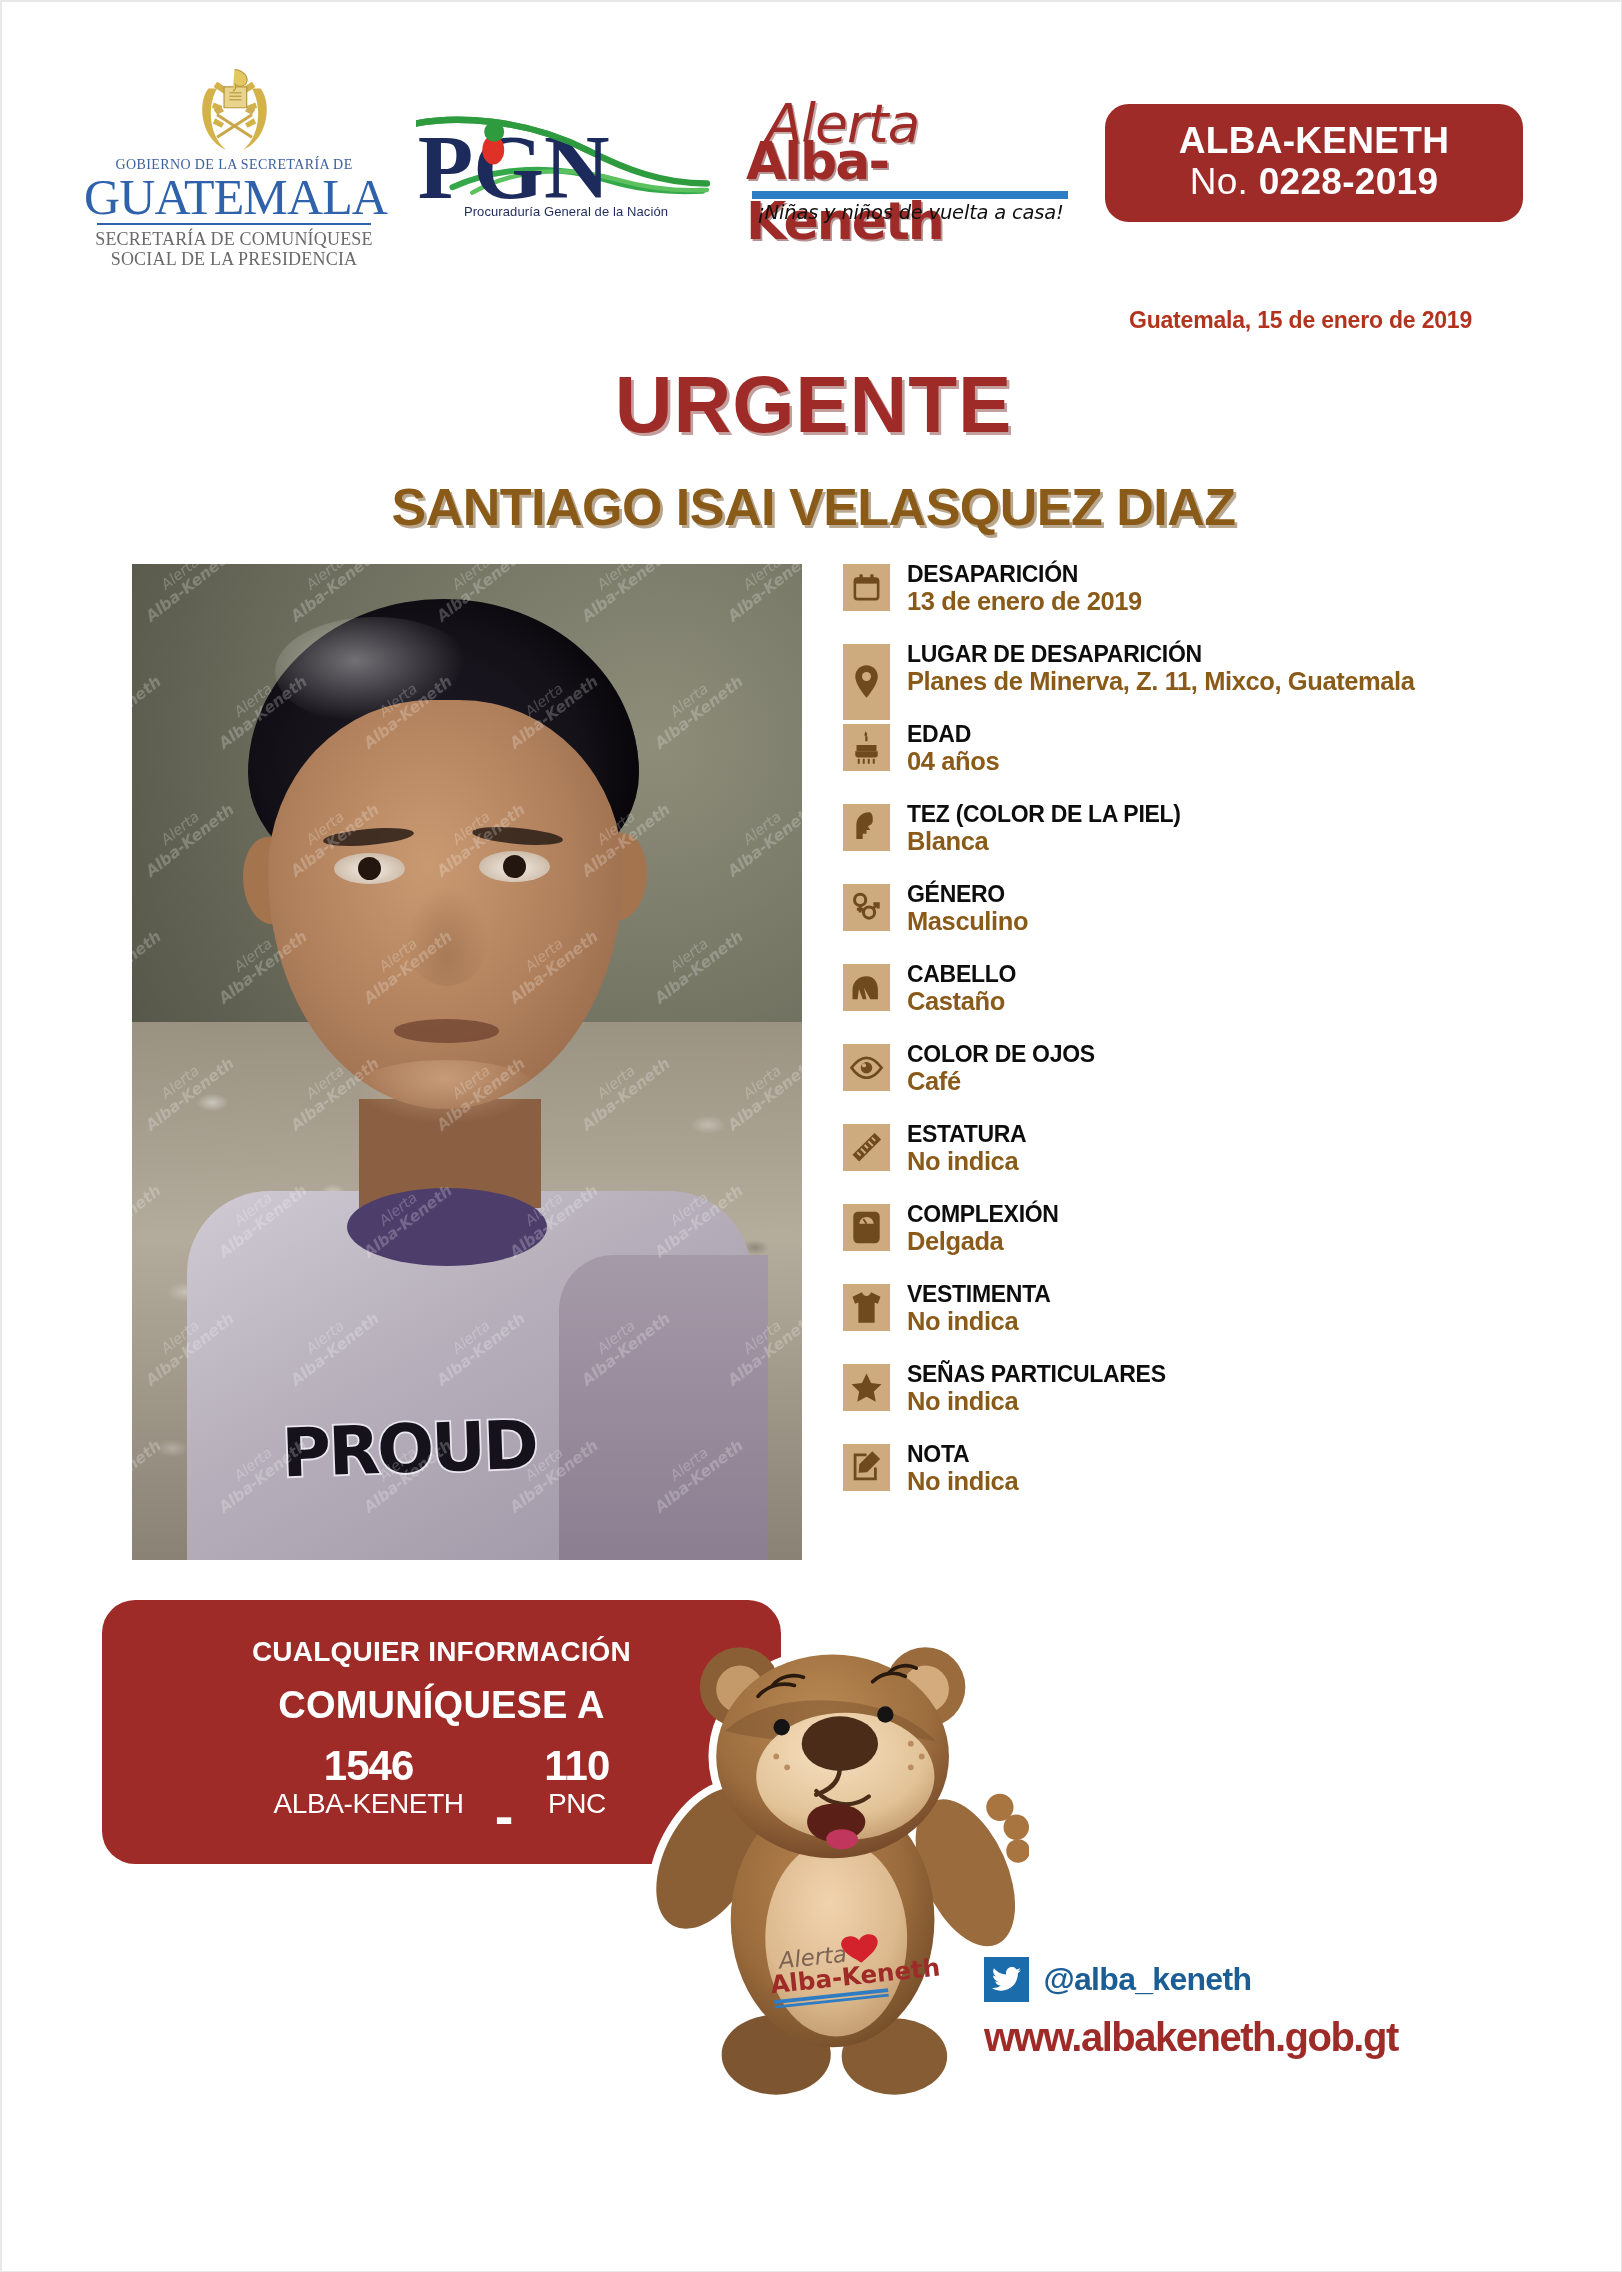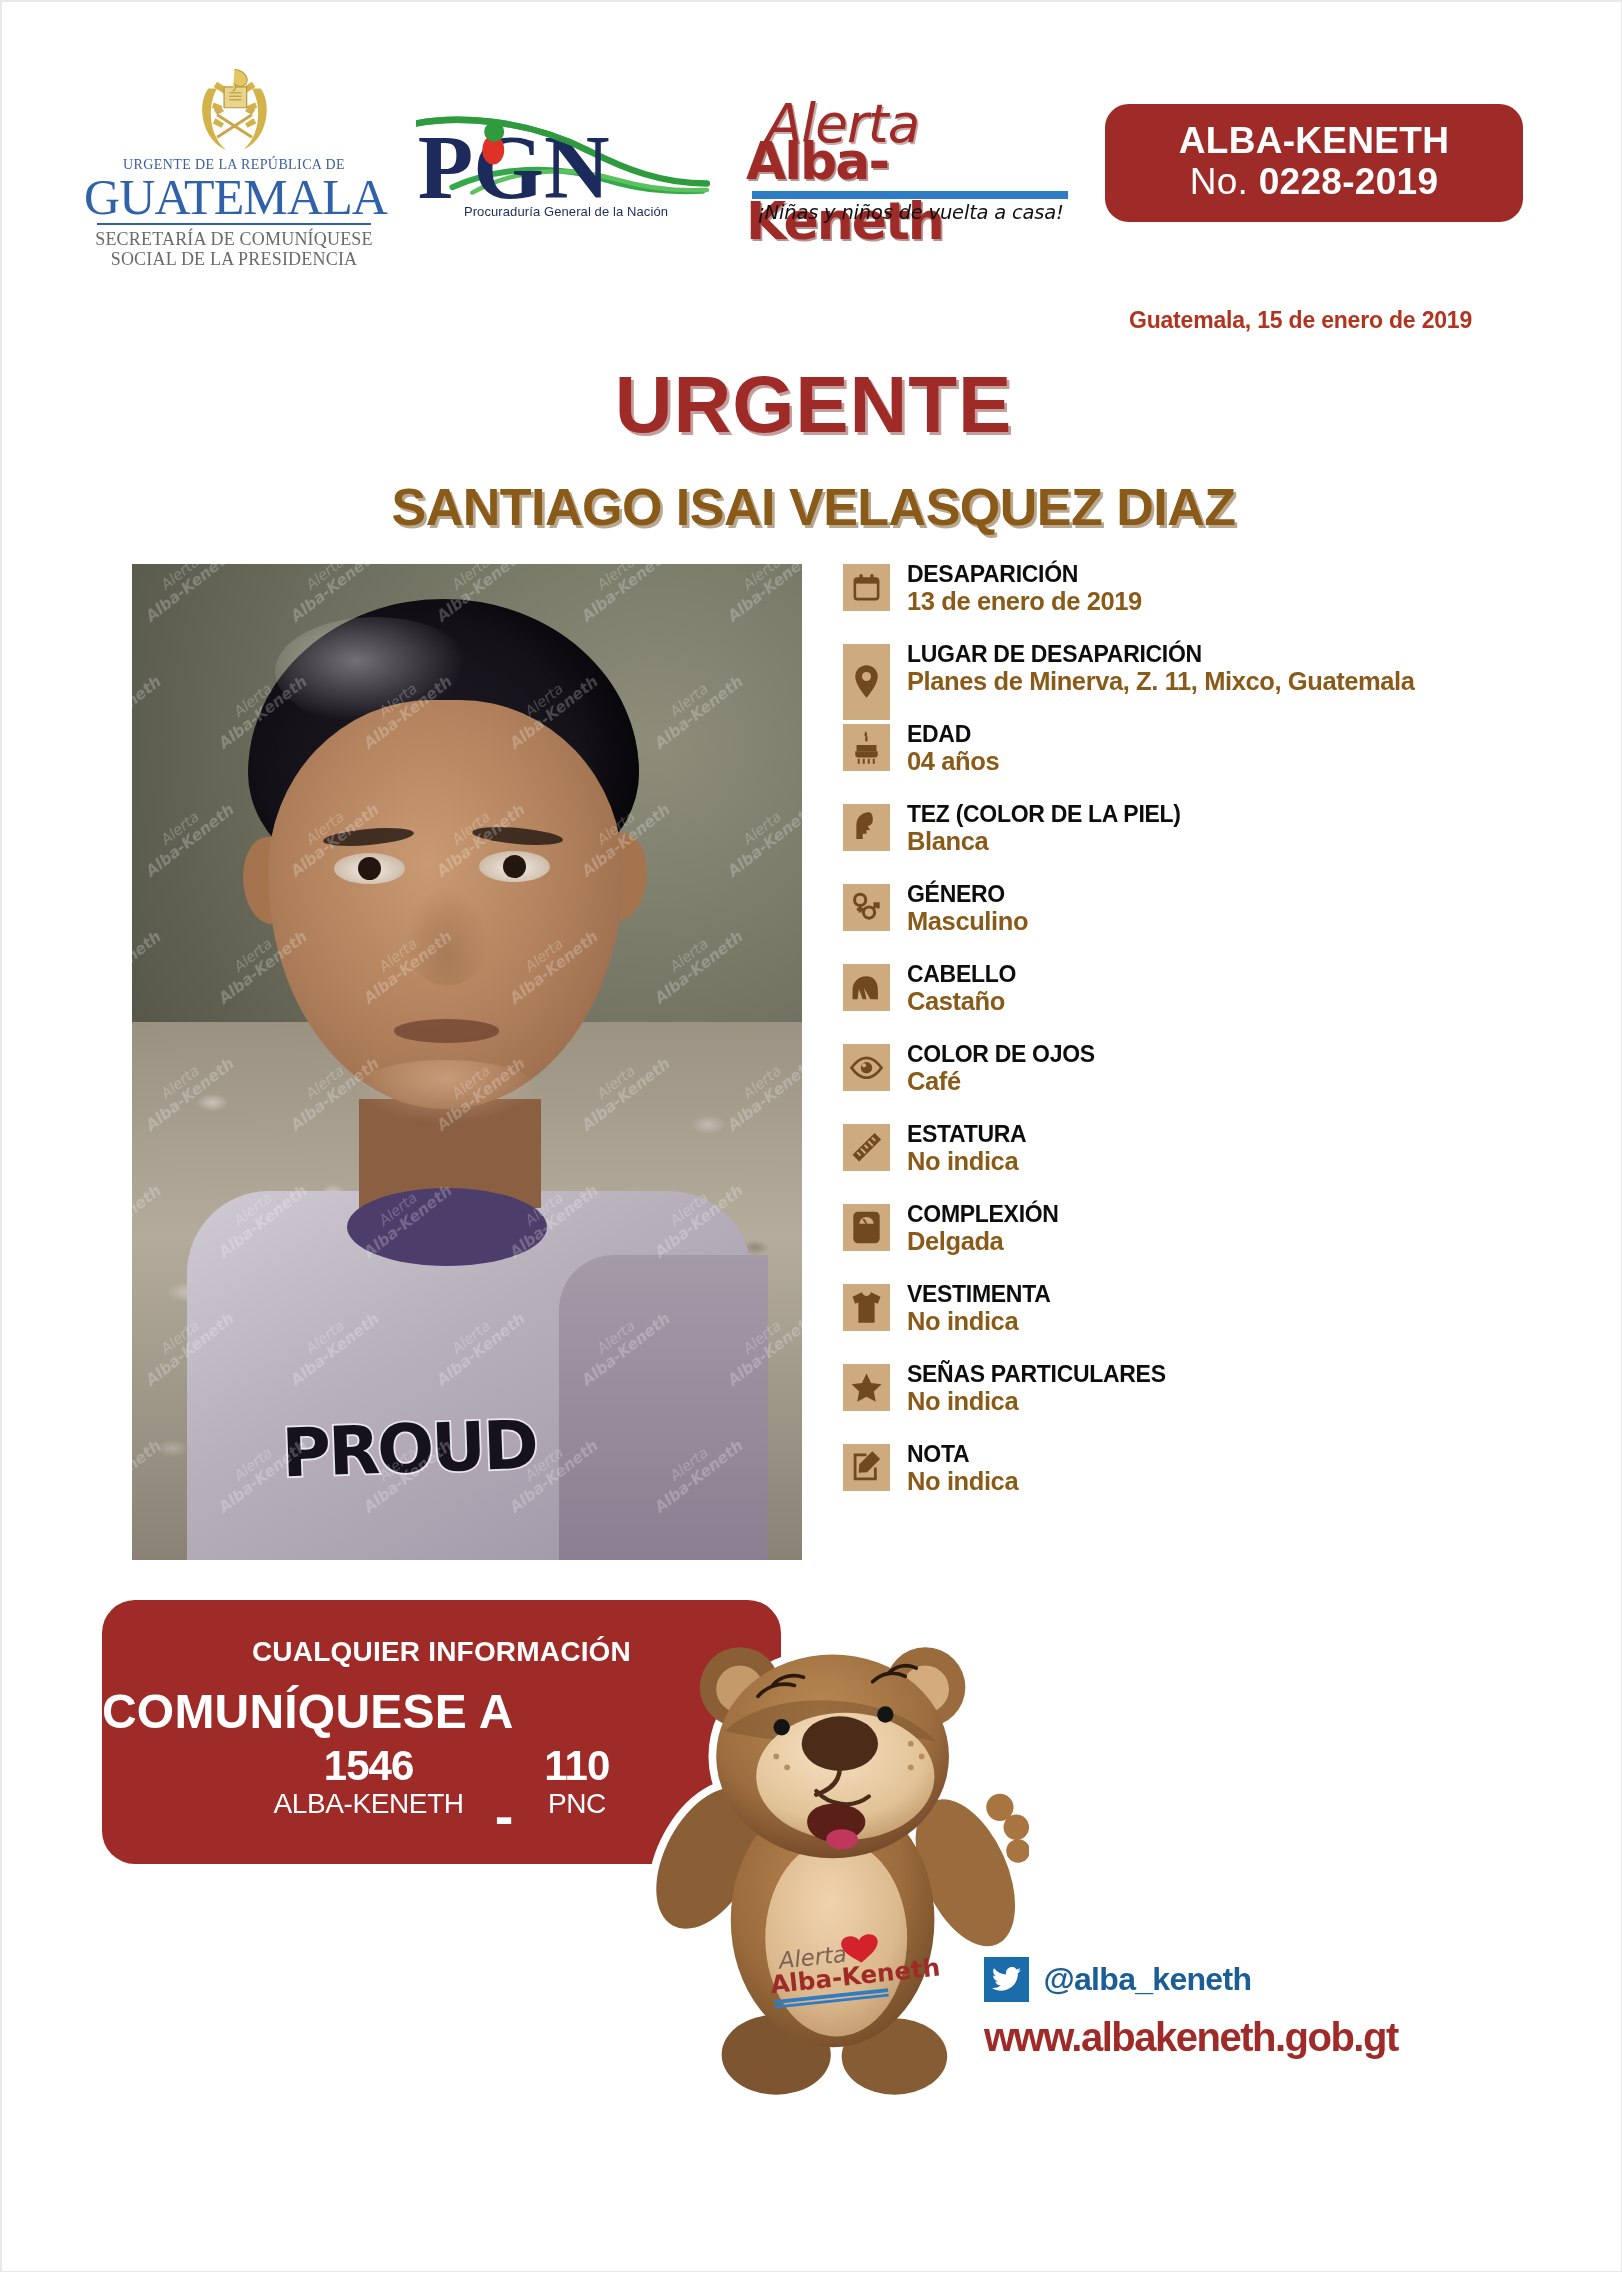--- a/index.html
+++ b/index.html
@@ -194,22 +194,22 @@
        text-shadow:0.9px 0.9px 0 rgba(255,255,255,.9);}
   .val{font-size:25.5px;font-weight:bold;color:#8a5a18;letter-spacing:-0.4px;line-height:1.15;}
 
   
   .contact{
     position:absolute;left:100px;top:1598px;width:679px;height:264px;
     background:#9e2b27;border-radius:33px;color:#fff;
   }
   .c-line1{position:absolute;left:0;top:36px;width:679px;text-align:center;
     font-size:28px;font-weight:bold;letter-spacing:0.2px;}
-  .c-line2{position:absolute;left:0;top:84px;width:679px;
-    font-size:48px;font-weight:bold;letter-spacing:0.2px;}
+  .c-line2{position:absolute;left:0;top:84px;width:679px;text-align:center;
+    font-size:38px;font-weight:bold;letter-spacing:0.2px;}
   .c-nums{position:absolute;left:0;top:145px;width:679px;
     display:flex;align-items:flex-start;justify-content:center;gap:31px;}
   .c-col{text-align:center;}
   .c-num{font-size:42px;font-weight:bold;line-height:.98;letter-spacing:-0.9px;}
   .c-sub{font-size:28px;font-weight:400;letter-spacing:-0.4px;margin-top:1.8px;}
   .c-dash{font-size:56px;font-weight:bold;padding-top:38px;}
 
   
   .bear{position:absolute;left:636px;top:1627px;width:391px;height:473px;}
 
@@ -243,21 +243,21 @@
         <g fill="#b8963c" opacity=".8">
           <rect x="44" y="32" width="14" height="1.6"></rect>
             <rect x="44" y="36" width="14" height="1.6"></rect>
           <rect x="44" y="40" width="14" height="1.6"></rect>
         </g>
         <path d="M50 6c6 0 12 4 14 9 2 5-1 9-5 10-3 1-6 0-8-2 1 4 0 7-3 8" fill="#e2c763" stroke="#b8963c" stroke-width="1.2"></path>
         <path d="M30 58l40 26M70 58L30 84" stroke="#c9a74a" stroke-width="3.4"></path>
         <path d="M26 52l8-4 4 6-8 4z" fill="#cfae55"></path>
         <path d="M74 52l-8-4-4 6 8 4z" fill="#cfae55"></path>
       </svg>
-      <div class="gt-gob">URGENTE DE LA REPÚBLICA DE</div>
+      <div class="gt-gob">GOBIERNO DE LA SECRETARÍA DE</div>
       <div class="gt-name">GUATEMALA</div>
       <div class="gt-rule"></div>
       <div class="gt-sec">SECRETARÍA DE COMUNÍQUESE</div>
       <div class="gt-sec">SOCIAL DE LA PRESIDENCIA</div>
     </div>
 
     <div class="pgn">
       <svg width="300" height="100" viewBox="0 0 330 110">
         <path d="M-10 18C40 6 120 10 190 46c40 20 80 36 130 36" stroke="#2e9b3f" stroke-width="7" fill="none" stroke-linecap="round"></path>
         <path d="M40 86c50-22 110-26 170-8 30 9 60 14 105 12" stroke="#34a84a" stroke-width="6.5" fill="none" stroke-linecap="round"></path>

